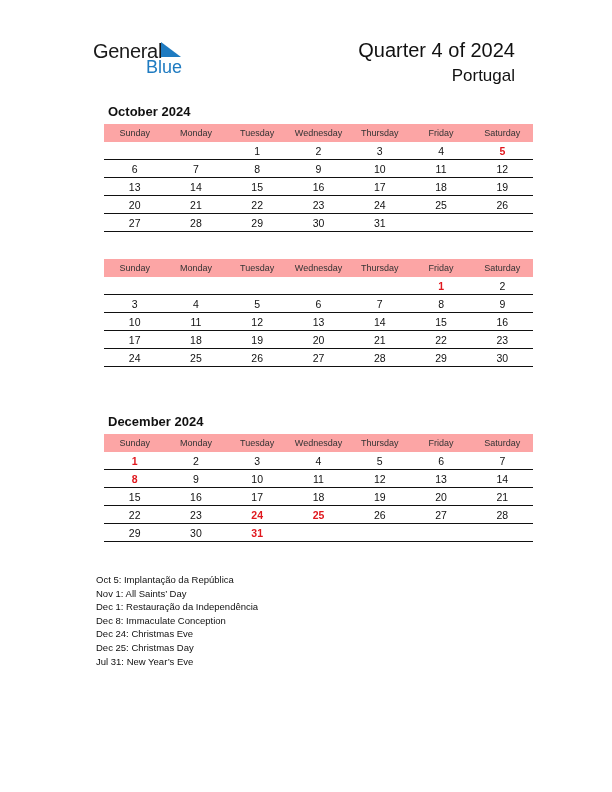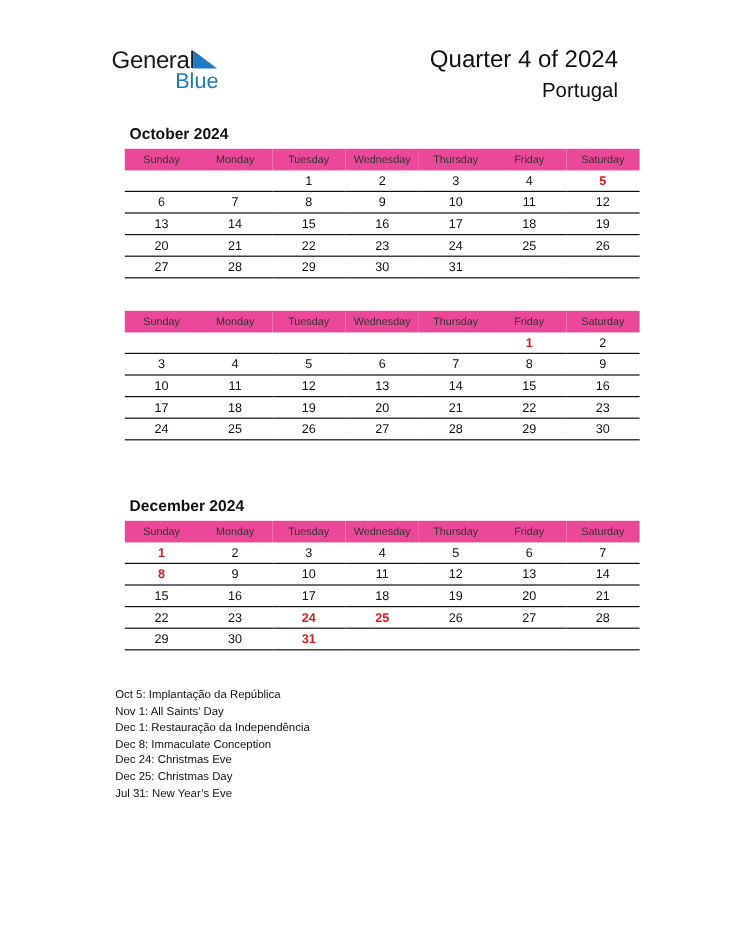--- a/index.html
+++ b/index.html
@@ -11,21 +11,21 @@
   .logo-general { position: absolute; left: 0; top: 0; font-size: 20px; color: #1a1a1a; letter-spacing: -0.3px; }
   .logo-blue { position: absolute; left: 53px; top: 17px; font-size: 18px; color: #1f7bc1; text-align: right; }
   .logo-tri { position: absolute; left: 68px; top: 2px; width: 0; height: 0;
     border-left: 0 solid transparent; border-bottom: 15px solid #1f7bc1; border-right: 20px solid transparent; }
   .title { position: absolute; right: 97px; top: 39px; font-size: 20px; color: #111; text-align: right; }
   .subtitle { position: absolute; right: 97px; top: 66px; font-size: 17px; color: #111; text-align: center; }
 
   .month { position: absolute; left: 104px; width: 429px; }
   .month-title { font-size: 13px; font-weight: bold; margin: 0 0 4px 4px; height: 16px; }
   table { border-collapse: collapse; width: 429px; table-layout: fixed; }
-  thead td { background: #ec4899; font-size: 9px; color: #333; height: 18px; text-align: center; padding: 0; }
+  thead td { background: #fca5a5; font-size: 9px; color: #333; height: 18px; text-align: center; padding: 0; }
   tbody td { font-size: 10.5px; height: 17px; text-align: center; padding: 0; border-bottom: 1.5px solid #111; color: #111; }
   tbody td.holiday { color: #e0181e; font-weight: bold; }
 
   .notes { position: absolute; left: 96px; top: 573px; font-size: 9.5px; line-height: 13.6px; color: #111; }
 </style>
 </head>
 <body>
 
 <div class="logo">
   <span class="logo-general">General</span>

